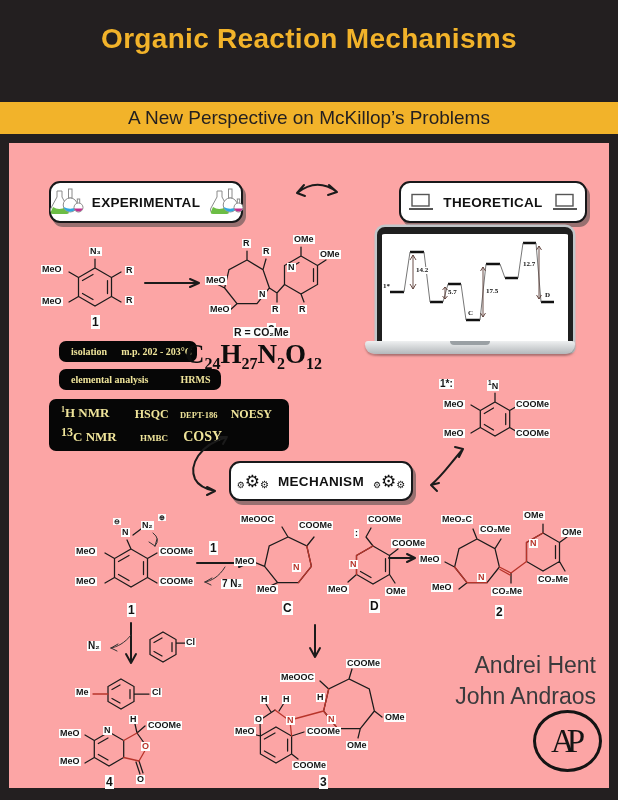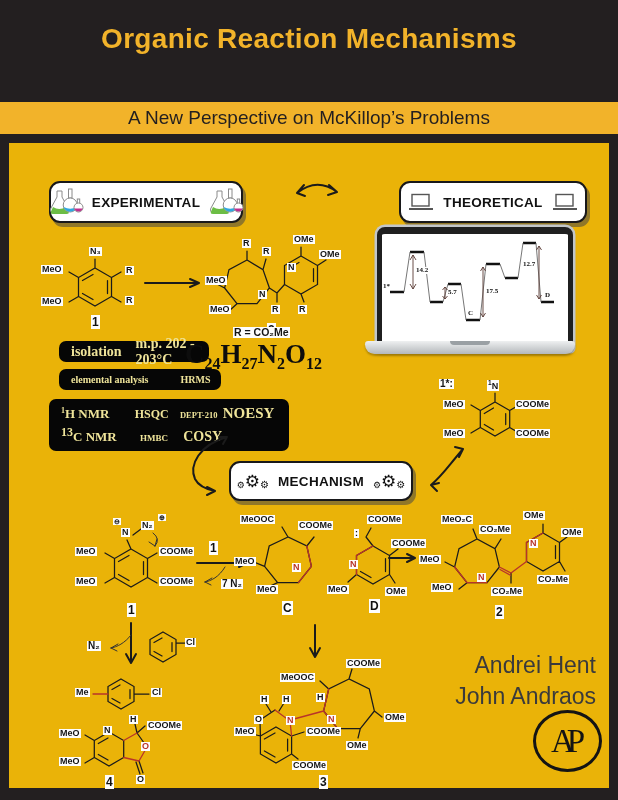--- a/index.html
+++ b/index.html
@@ -1,19 +1,19 @@
 <!DOCTYPE html>
 <html><head>
 <meta charset="utf-8">
 <style>
   body{margin:0;background:#444;}
   .cover{position:relative;width:618px;height:800px;background:#231f20;font-family:"Liberation Sans",sans-serif;overflow:hidden;}
   .title{position:absolute;top:22px;left:0;width:100%;text-align:center;color:#f2b32a;font-weight:bold;font-size:28px;line-height:34px;letter-spacing:.3px;}
   .band{position:absolute;top:102px;left:0;width:100%;height:32px;background:#f2b32a;display:flex;align-items:center;justify-content:center;font-size:19px;color:#231f20;}
-  .panel{position:absolute;left:9px;top:143px;width:600px;height:645px;background:#eab308;}
+  .panel{position:absolute;left:9px;top:143px;width:600px;height:645px;background:#fca5a5;}
   .banner{position:absolute;display:flex;align-items:center;justify-content:center;gap:9px;background:#fff;border:2.5px solid #18181a;border-radius:11px;box-shadow:3px 4px 0 rgba(70,70,70,.55);}
   .banner b{font-size:13.5px;letter-spacing:.3px;color:#111;}
   .st{position:absolute;}
   .cl{position:absolute;font-size:9px;font-weight:600;line-height:1;color:#141414;white-space:nowrap;background:#fdfdfd;padding:0 1px;}
   .num{position:absolute;font-size:12px;font-weight:bold;color:#111;background:#fdfdfd;padding:0 1px;}
   .red{color:#b8342a;}
   .chg{font-size:7px;font-weight:bold;}
   svg{position:absolute;left:0;top:0;overflow:visible;}
   .bond{stroke:#1b1b1b;stroke-width:1.25;fill:none;stroke-linecap:round;}
   .bondr{stroke:#b8342a;stroke-width:1.3;fill:none;stroke-linecap:round;}
@@ -114,37 +114,37 @@
       <span class="cl" style="left:0px;top:47px">MeO</span>
       <span class="cl" style="left:4px;top:76px">MeO</span>
       <span class="cl" style="left:53px;top:61px">N</span>
       <span class="cl" style="left:82px;top:34px">N</span>
       <span class="cl" style="left:66px;top:76px">R</span>
       <span class="cl" style="left:93px;top:76px">R</span>
       <span class="num" style="left:62px;top:94px">2</span>
     </div>
     <span class="cl" style="left:224px;top:184px;font-size:10.5px">R = CO₂Me</span>
 
-    <div class="blackbox" style="left:50px;top:198px;width:150px;height:21px;font-size:14px">
+    <div class="blackbox" style="left:50px;top:198px;width:138px;height:21px;font-size:10px">
       <span style="margin-left:12px">isolation</span>
       <span style="margin-left:14px">m.p. 202 - 203°C</span>
     </div>
     <div class="formula" style="left:176px;top:196px">
       <span>C</span><sub>24</sub><span>H</span><sub>27</sub><span>N</span><sub>2</sub><span>O</span><sub>12</sub>
     </div>
     <div class="blackbox" style="left:50px;top:226px;width:162px;height:21px;font-size:10px">
       <span style="margin-left:12px">elemental analysis</span>
       <span style="margin-left:32px">HRMS</span>
     </div>
     <div class="blackbox" style="left:40px;top:256px;width:240px;height:52px;font-size:13px;flex-direction:column;align-items:flex-start;justify-content:center;gap:3px">
       <div style="margin-left:12px">
         <sup style="font-size:8px">1</sup><span>H NMR</span>
         <span style="margin-left:22px;font-size:12px">HSQC</span>
-        <span style="margin-left:8px;font-size:8.5px">DEPT-210</span>
-        <span style="margin-left:2px;font-size:15px">NOESY</span>
+        <span style="margin-left:8px;font-size:8.5px">DEPT-186</span>
+        <span style="margin-left:10px;font-size:12px">NOESY</span>
       </div>
       <div style="margin-left:12px">
         <sup style="font-size:12px">13</sup><span>C NMR</span>
         <span style="margin-left:20px;font-size:9px">HMBC</span>
         <span style="margin-left:12px;font-size:14px">COSY</span>
       </div>
     </div>
 
     <div class="st" style="left:356px;top:84px;width:210px;height:128px">
       <div class="lt-screen">

